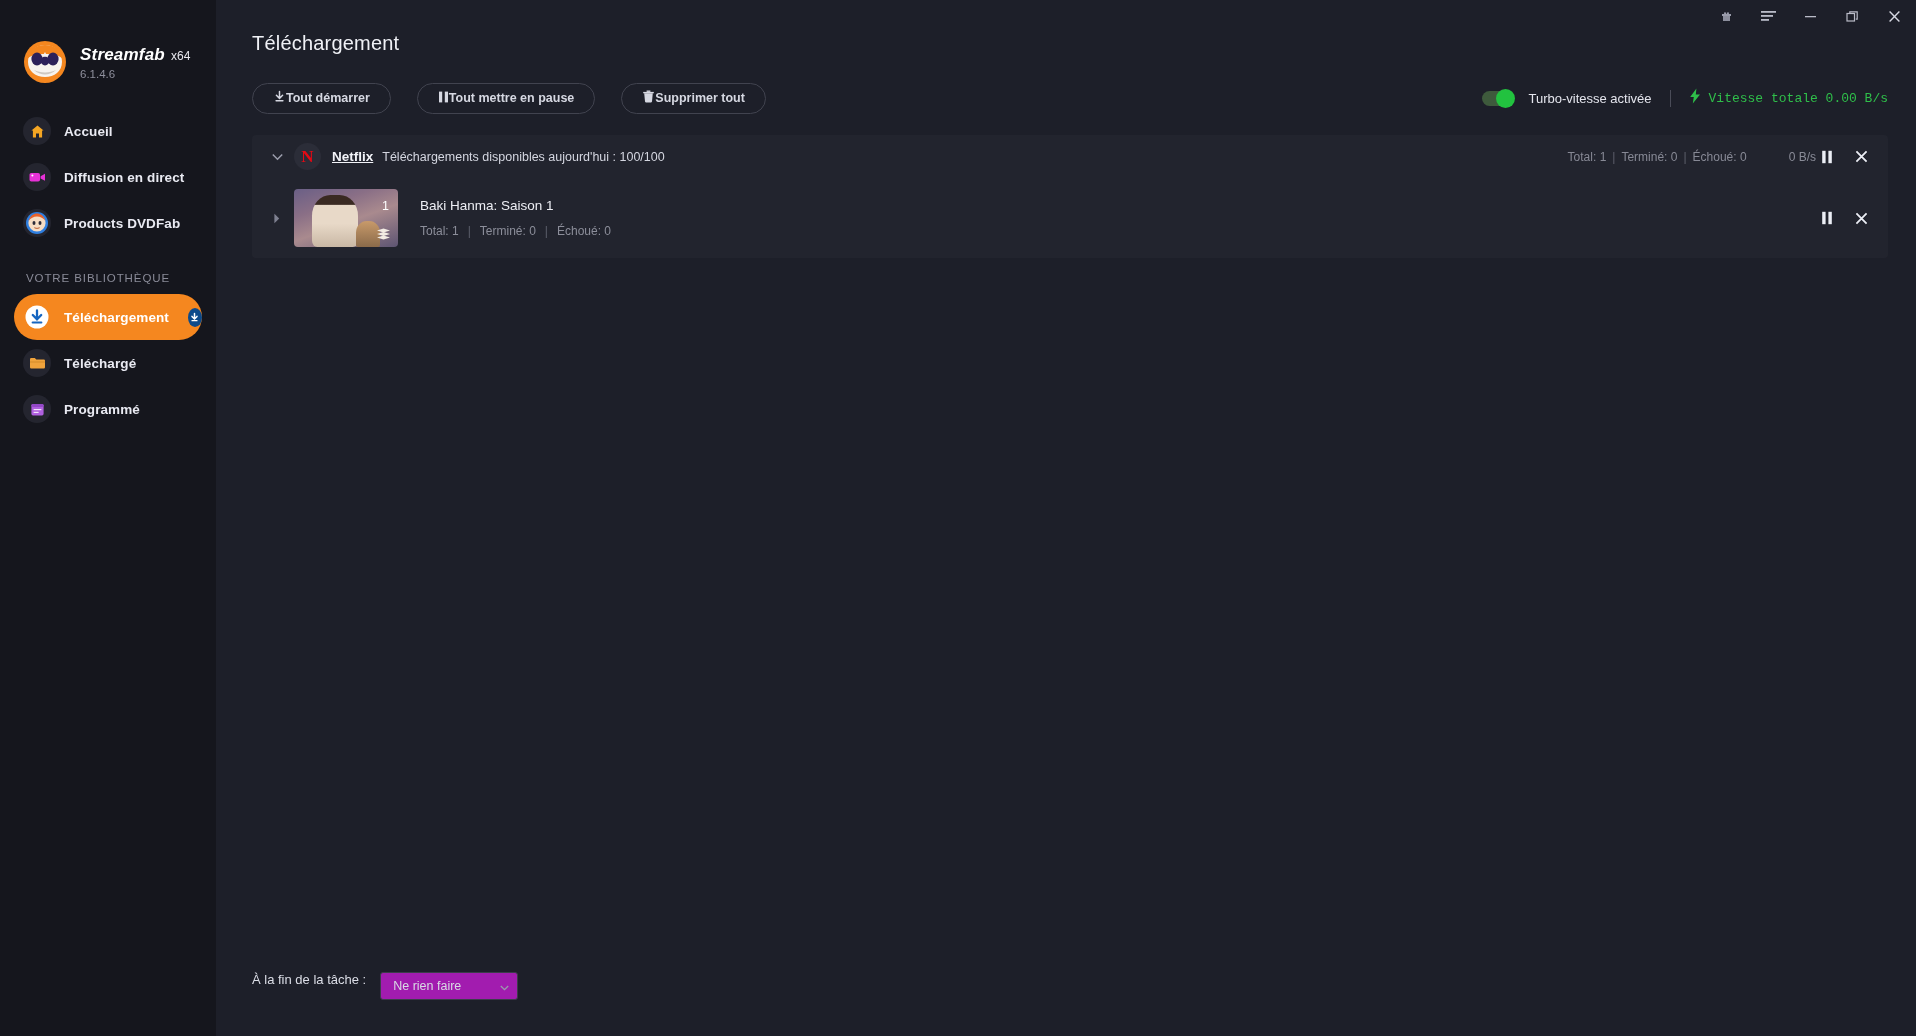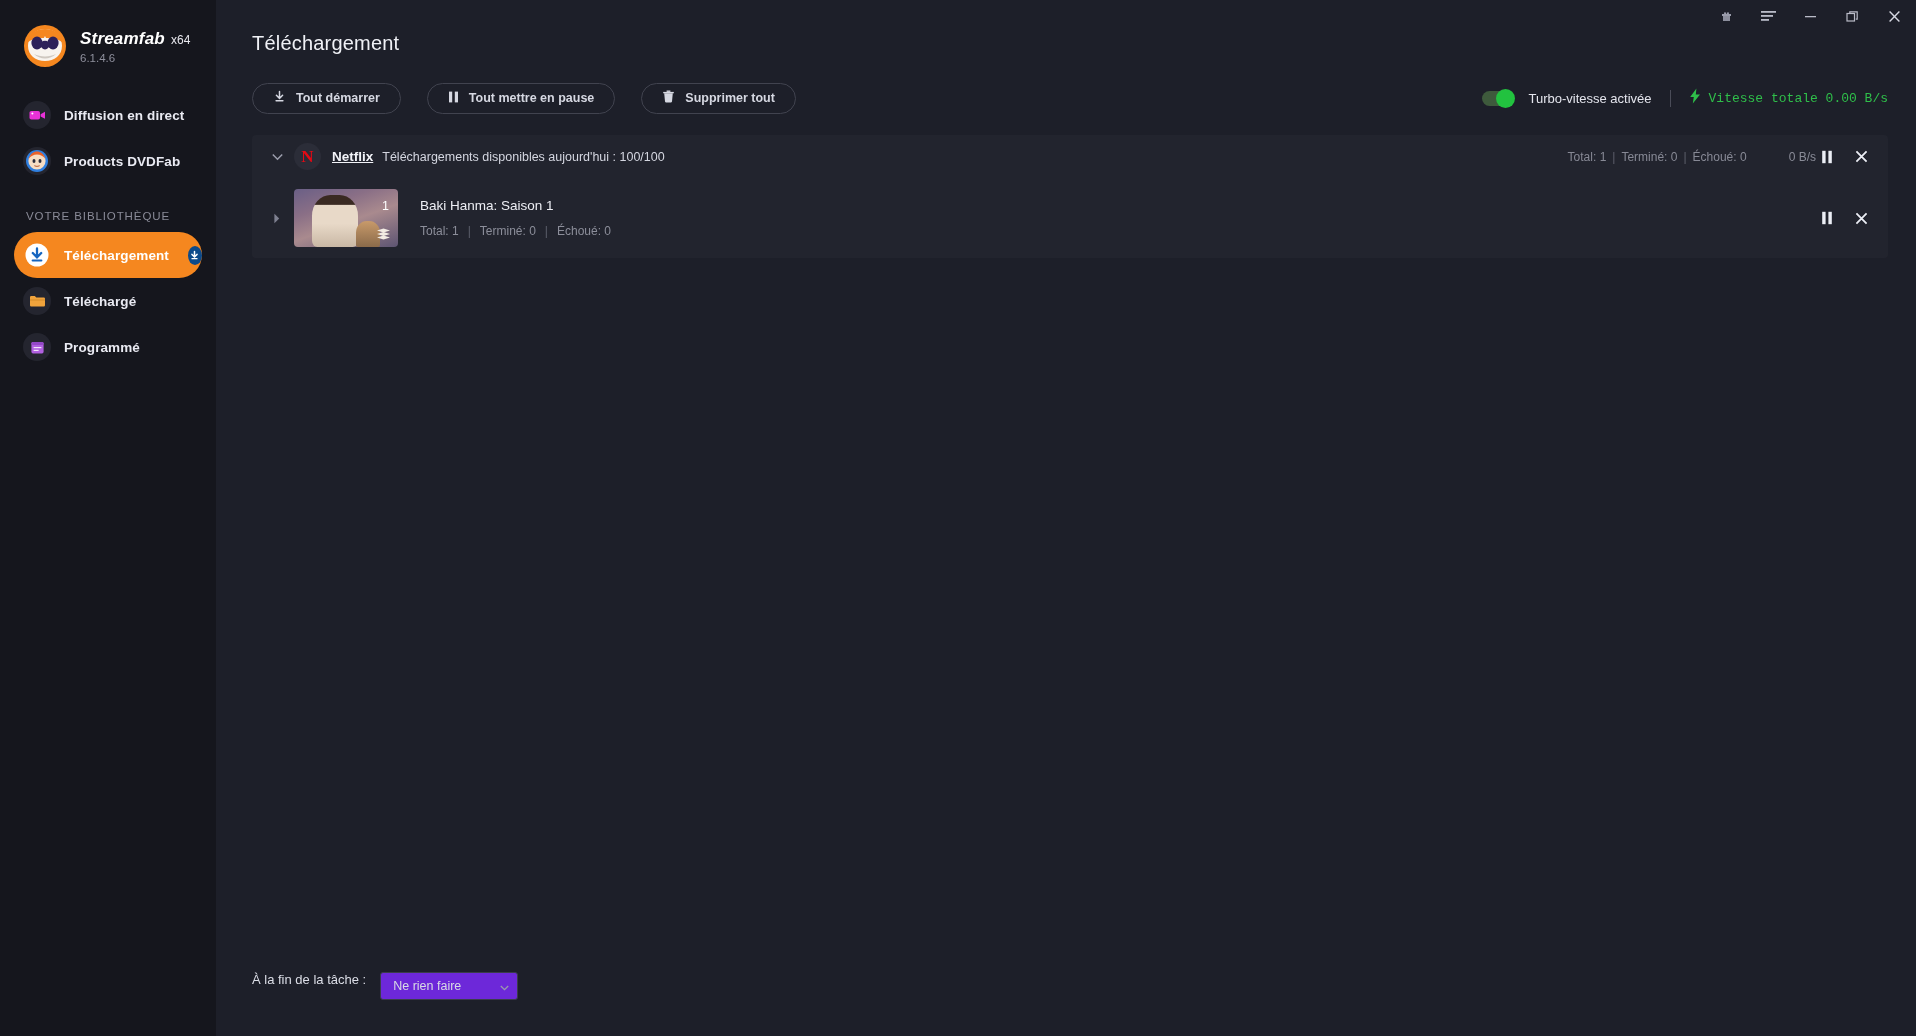--- a/index.html
+++ b/index.html
@@ -18,21 +18,21 @@
     position: absolute; top: 0; left: 0; right: 0; height: 32px;
     display: flex; align-items: center; justify-content: flex-end;
     padding-right: 12px; gap: 22px; z-index: 50;
   }
   .tb-btn { width: 20px; height: 20px; display: flex; align-items: center; justify-content: center; cursor: pointer; }
   .tb-btn svg { display: block; }
 
   
   .sidebar {
     width: 216px; height: 861px; background: #15161d;
-    flex: 0 0 216px; position: relative; padding-top: 0;
+    flex: 0 0 216px; position: relative; padding-top: 16px;
   }
   .brand { display: flex; align-items: center; gap: 12px; padding: 18px 0 0 22px; height: 74px; }
   .brand-logo { width: 46px; height: 46px; flex: 0 0 46px; position: relative; }
   .brand-text { display: flex; flex-direction: column; justify-content: center; }
   .brand-name-row { display: flex; align-items: baseline; gap: 6px; }
   .brand-name { font-size: 17px; font-weight: bold; font-style: italic; color: #ffffff; letter-spacing: .2px; }
   .brand-arch { font-size: 12px; color: #e8e8ee; }
   .brand-ver { font-size: 11.5px; color: #8e8f9c; margin-top: 3px; }
 
   .nav { margin-top: 18px; }
@@ -57,21 +57,21 @@
     font-size: 11.5px; color: #8a8b98; letter-spacing: .9px;
     padding: 26px 0 10px 26px; text-transform: uppercase;
   }
 
   
   .main { flex: 1; height: 1036px; background: #1d1f29; position: relative; display: flex; flex-direction: column; }
   .page-title { font-size: 20px; color: #f0f1f6; padding: 32px 0 0 36px; letter-spacing: .2px; }
 
   .toolbar { display: flex; align-items: center; padding: 24px 28px 0 36px; height: 62px; }
   .tb-pill {
-    display: flex; align-items: center; gap: 10px;
+    display: flex; align-items: center; gap: 0;
     height: 31px; padding: 0 20px; border: 1px solid #41434f;
     border-radius: 16px; cursor: pointer; margin-right: 26px;
     background: transparent;
   }
   .tb-pill .lbl { font-size: 12.5px; font-weight: bold; color: #d6d8e2; white-space: nowrap; }
   .tb-right { margin-left: auto; display: flex; align-items: center; gap: 0; }
   .toggle {
     width: 32px; height: 15px; border-radius: 8px; background: #3e5a3c;
     position: relative; cursor: pointer; margin-right: 14px;
   }
@@ -126,21 +126,21 @@
   .task-title { font-size: 13.5px; color: #edeef4; }
   .task-stats { display: flex; align-items: center; }
   .task-stats .stat { font-size: 12px; color: #8c8e9a; }
   .task-stats .stat-div { margin: 0 9px; }
   .task-actions { margin-left: auto; display: flex; align-items: center; gap: 12px; }
 
   
   .footer { margin-top: auto; display: flex; align-items: flex-start; padding: 0 0 36px 36px; }
   .footer-lbl { font-size: 13px; color: #dcdee7; margin-right: 14px; }
   .select {
-    width: 138px; height: 28px; background: #6d28d9; border: 1px solid #3b3d49;
+    width: 138px; height: 28px; background: #a21caf; border: 1px solid #3b3d49;
     border-radius: 3px; display: flex; align-items: center; padding: 0 8px 0 12px; cursor: pointer;
   }
   .select .val { font-size: 12.5px; color: #d8dae4; }
   .select .arrow { margin-left: auto; }
 </style>
 </head>
 <body>
 
 <div class="app">
 
@@ -196,20 +196,28 @@
         <div class="brand-name-row">
           <span class="brand-name">Streamfab</span>
           <span class="brand-arch">x64</span>
         </div>
         <div class="brand-ver">6.1.4.6</div>
       </div>
     </div>
 
     <div class="nav">
 
+      <div class="nav-item">
+        <span class="ico">
+          <svg width="15" height="15" viewBox="0 0 15 15">
+              <path d="M7.5 1.6L1.4 6.6h1.5v6.8h3.1V9.4h3v4h3.1V6.6h1.5z" fill="#f5a623"></path>
+            </svg>
+        </span>
+        <span class="lbl">Accueil</span>
+      </div>
 
 
 
       <div class="nav-item">
         <span class="ico">
           <svg width="17" height="12" viewBox="0 0 17 12">
               <rect x="0.5" y="2" width="10.5" height="8.5" rx="1.8" fill="#e831d8"></rect>
               <path d="M11.6 5.2l4.4-2.4v7l-4.4-2.4z" fill="#e831d8"></path>
               <circle cx="3.4" cy="4.6" r="1" fill="#fff"></circle>
             </svg>

